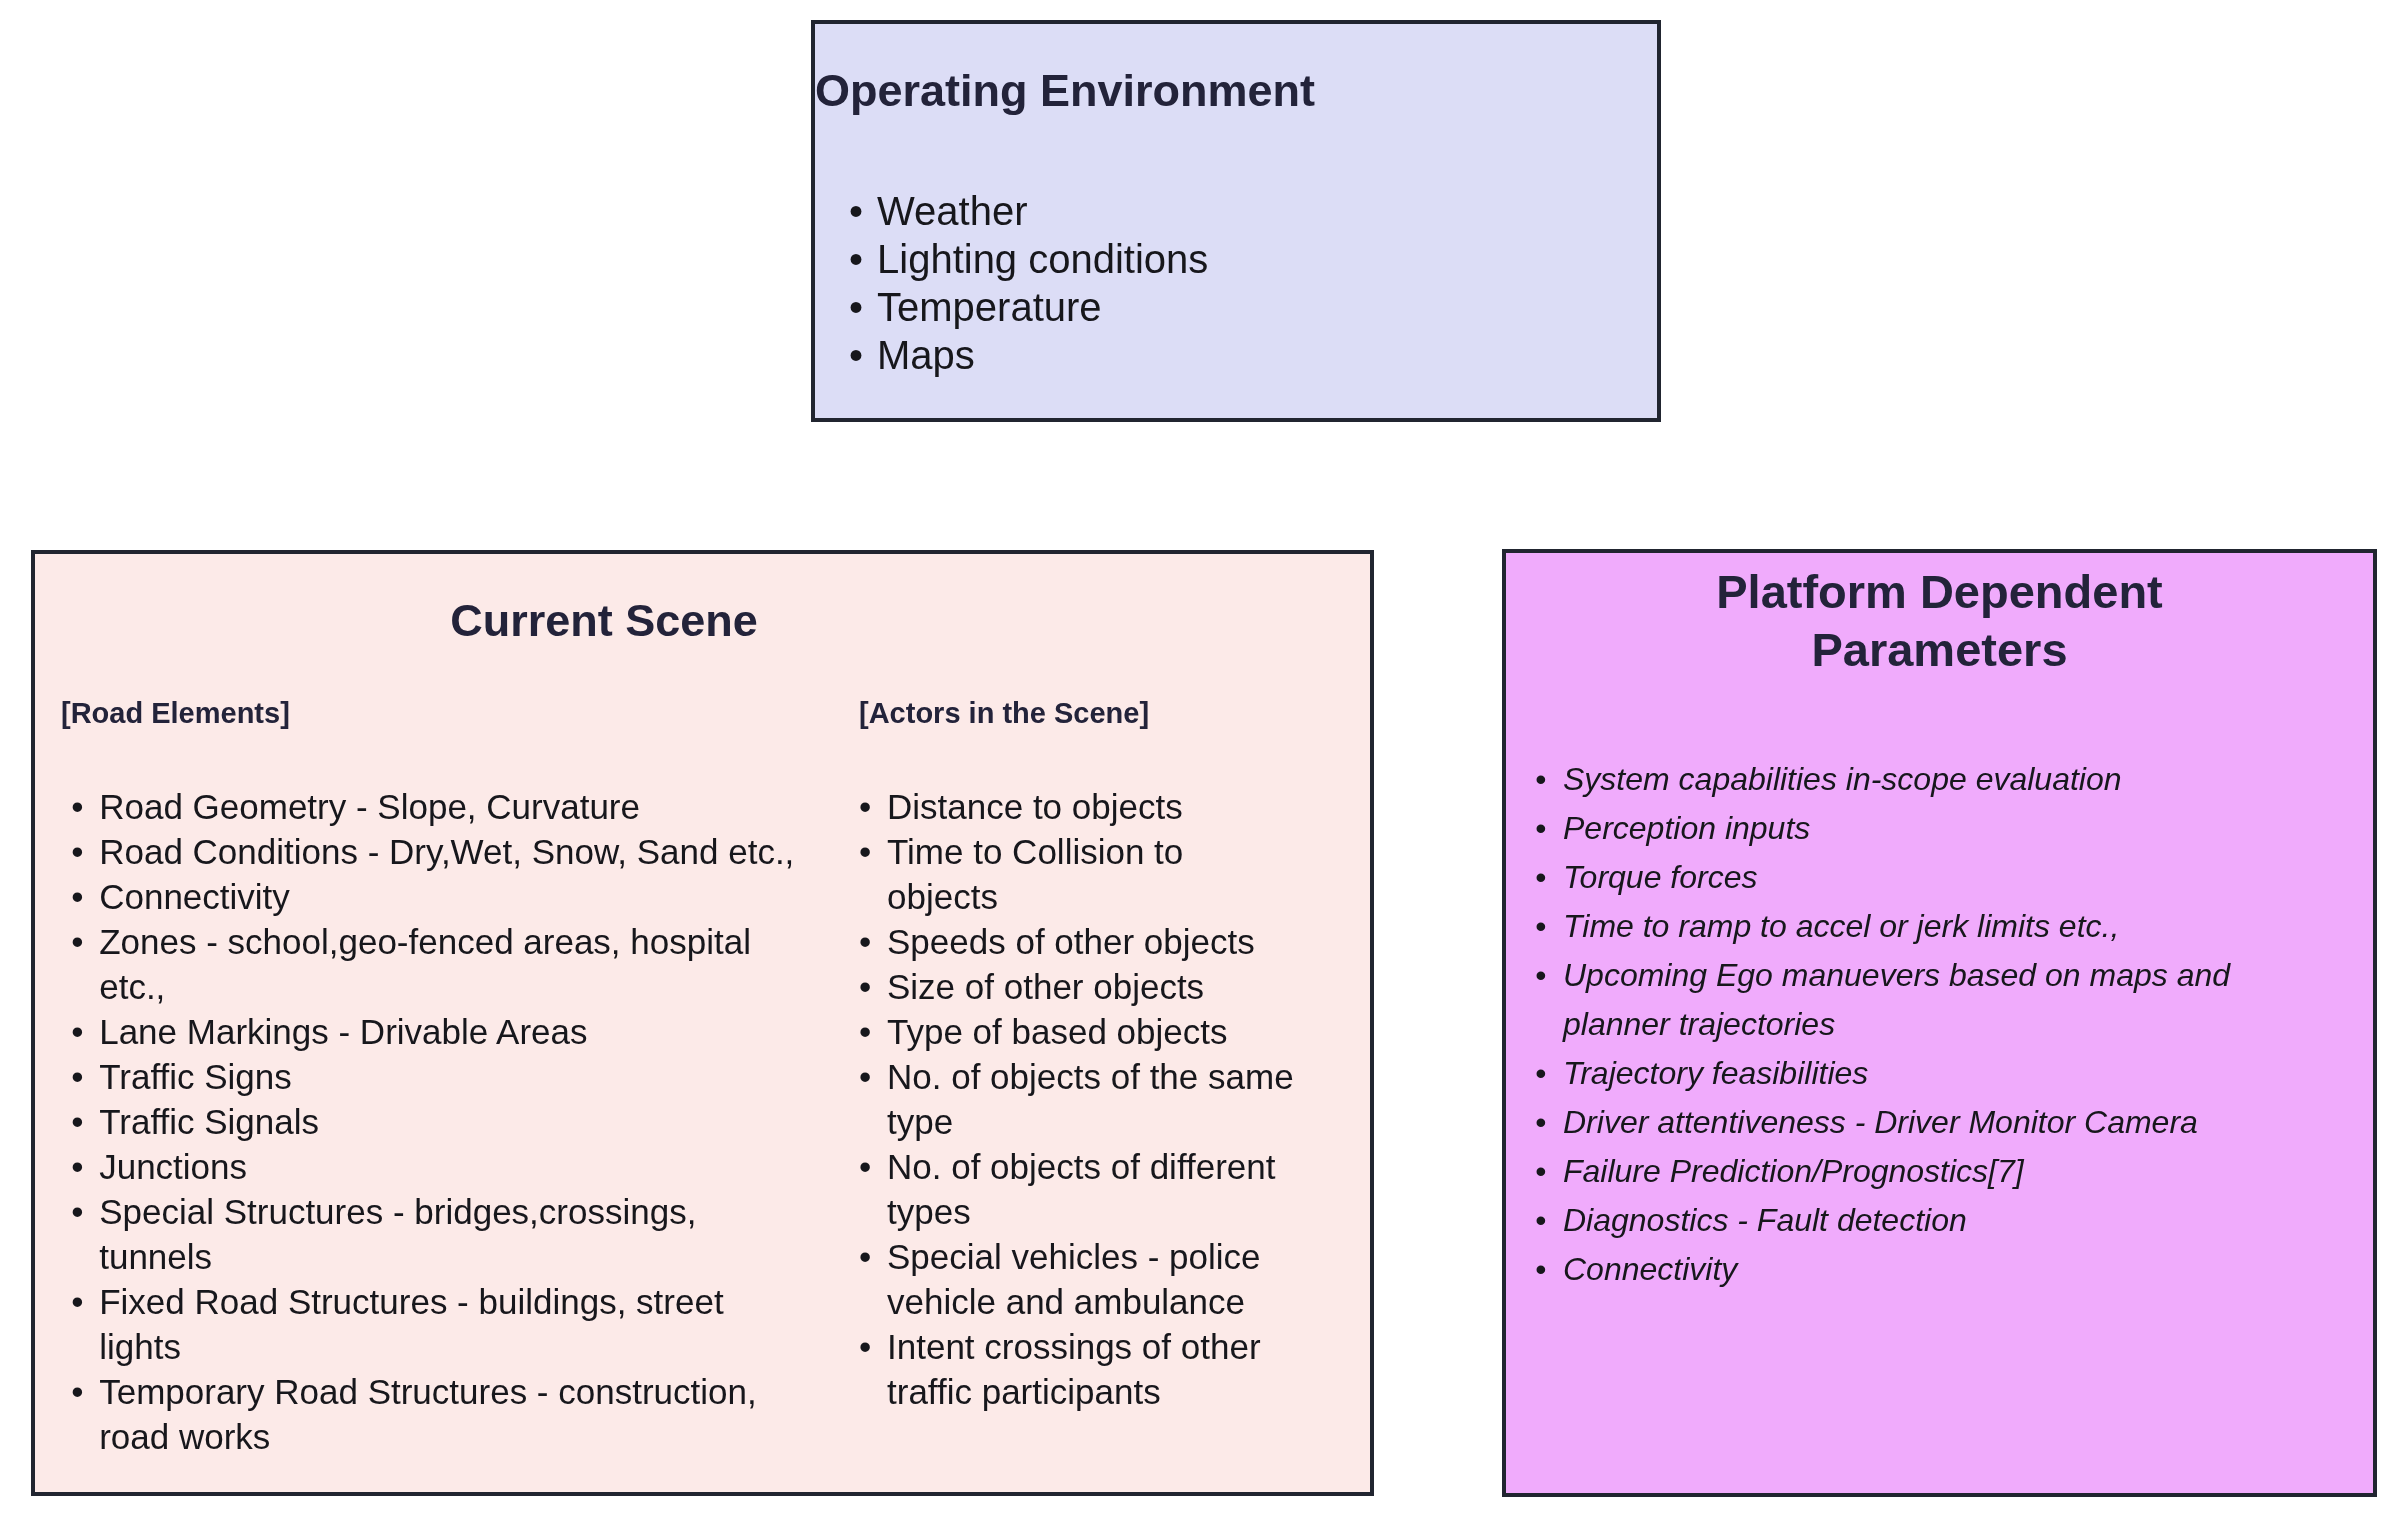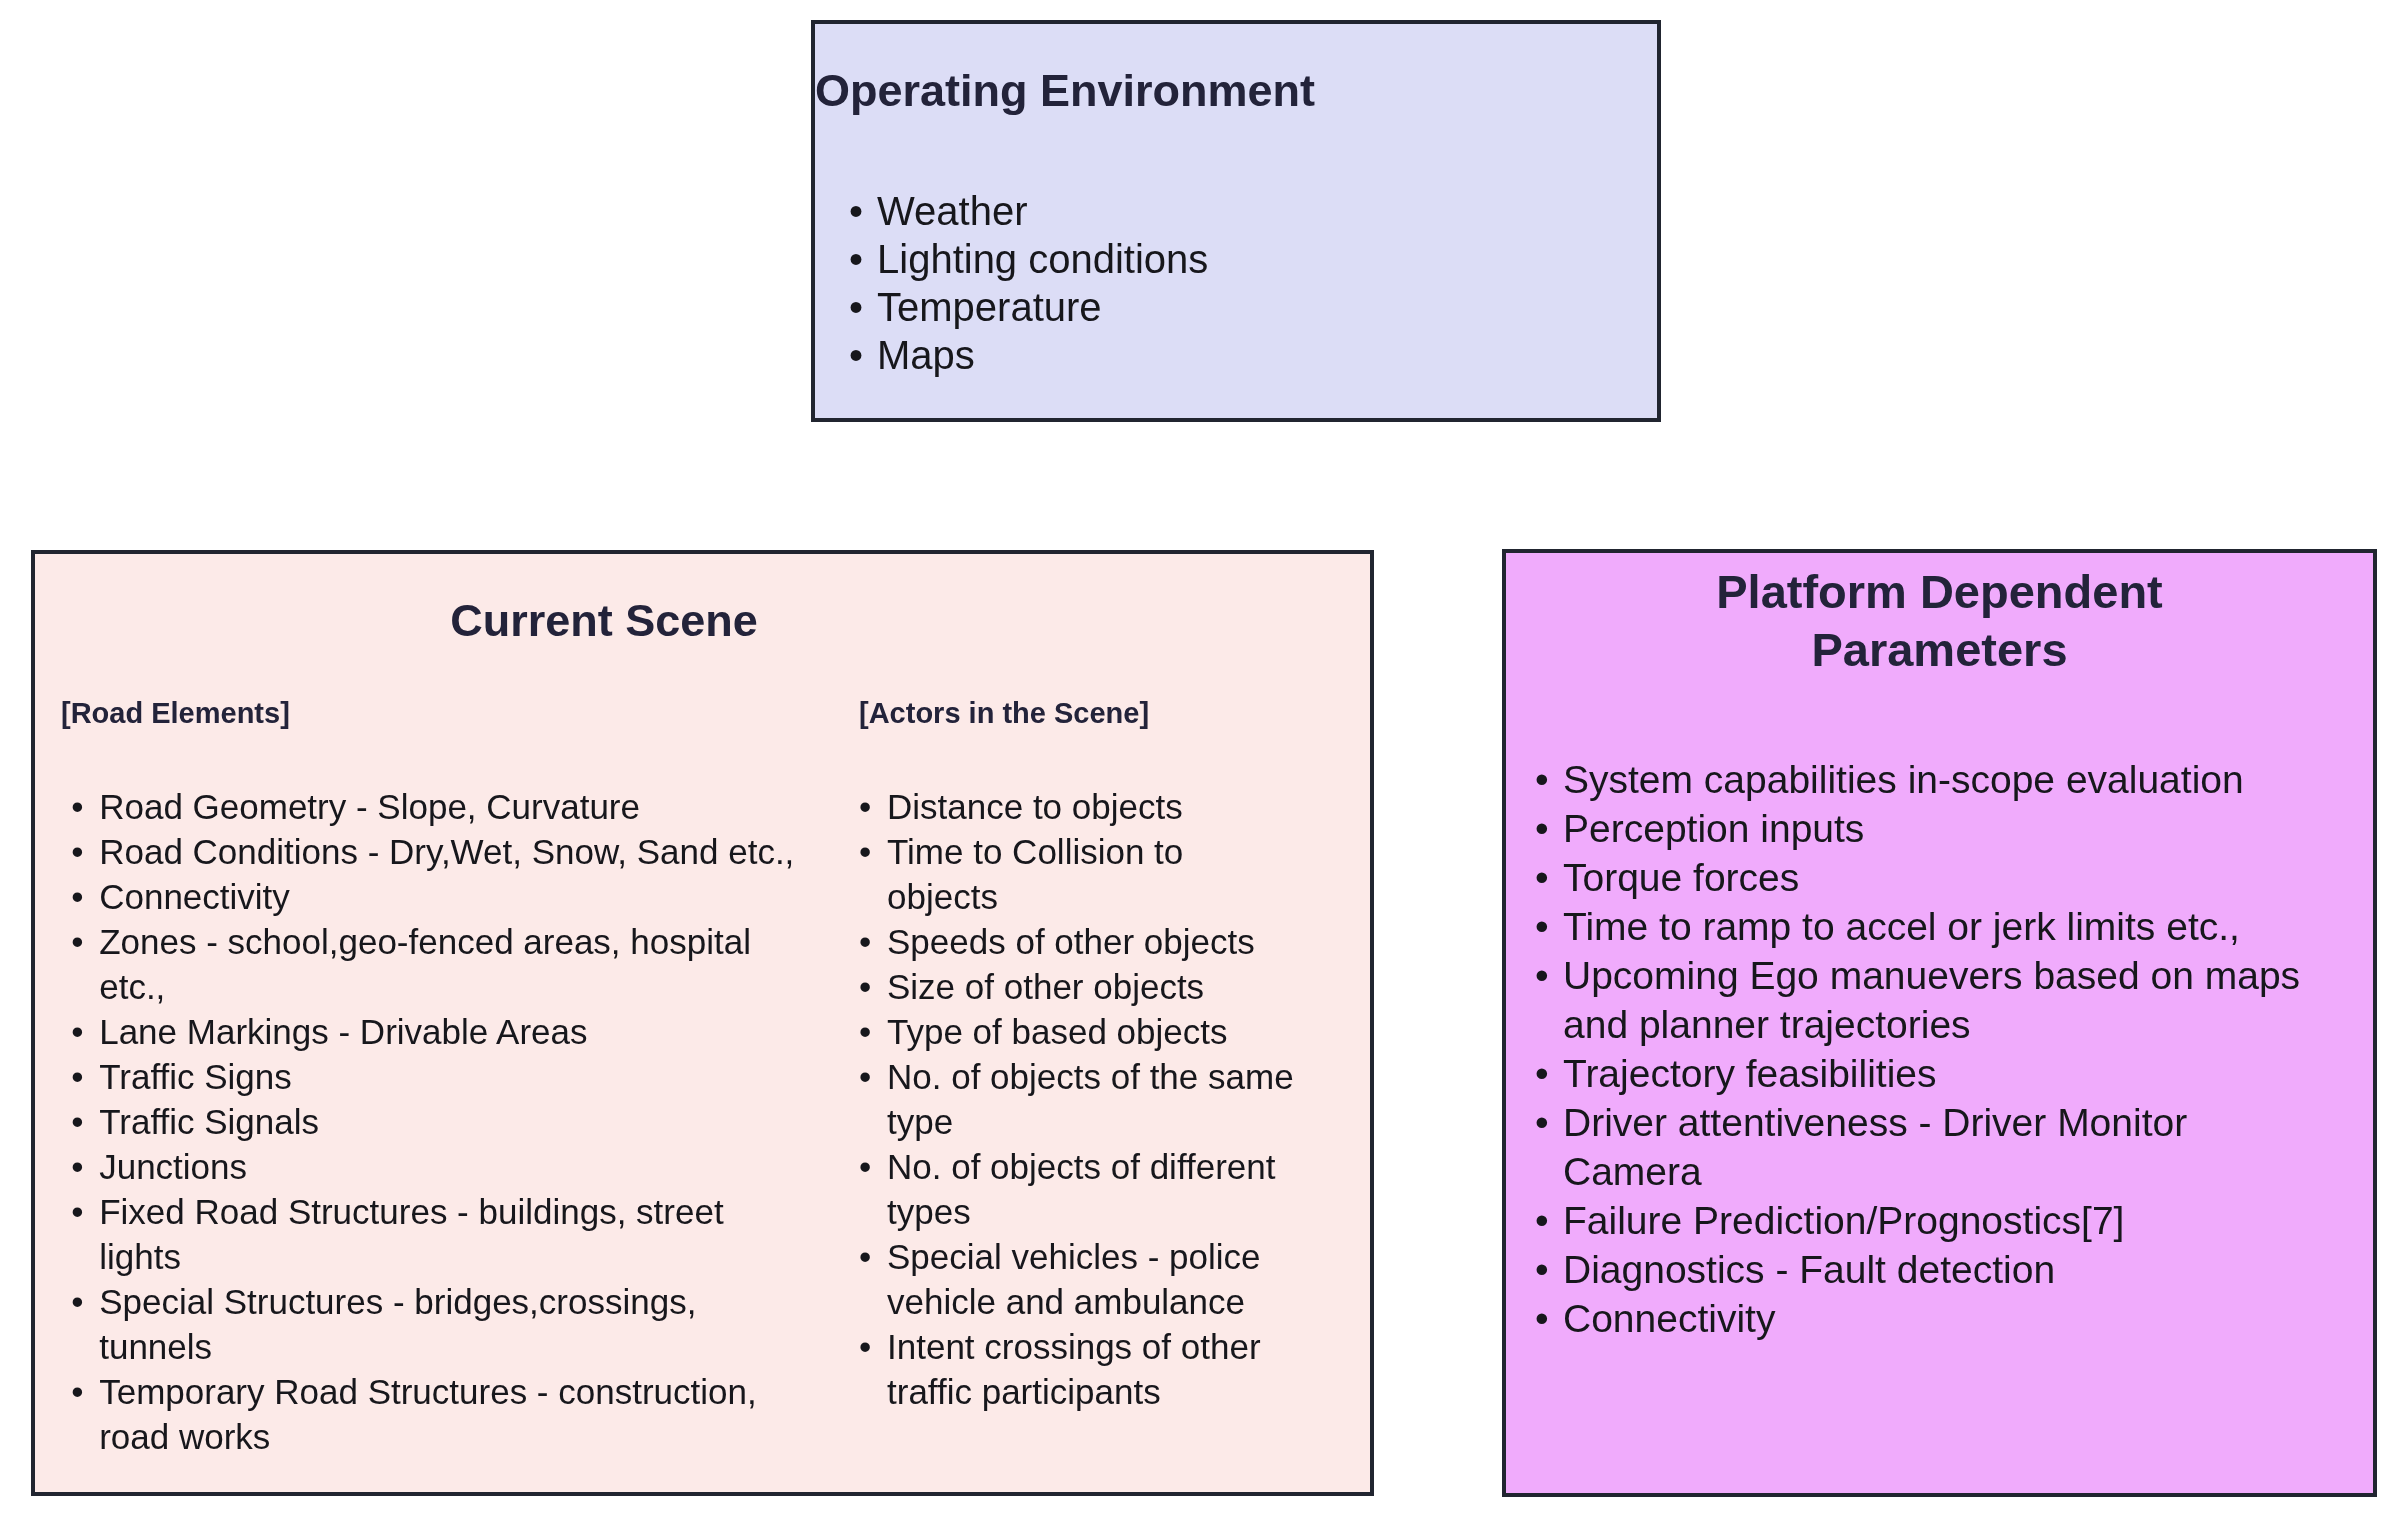--- a/index.html
+++ b/index.html
@@ -30,21 +30,21 @@
   .col h3 { font-size:29px; white-space:nowrap; }
   .col ul { font-size:35px; line-height:45px; margin-top:54px; }
   #col-road { left:26px; width:741px; }
   #col-road ul { margin-left:10.2px; }
   #col-actors { left:824px; width:440px; }
 
   
   #plat { left:1502px; top:549px; width:875px; height:948px; background:#f0abfc; }
   #plat h2 { margin-top:10.2px; font-size:47px; line-height:58px; text-align:center; }
   #plat h2 span { display:block; }
-  #plat ul { margin:76px 66px 0 29px; font-size:39px; line-height:49px; }
+  #plat ul { margin:76px 66px 0 29px; font-size:32px; line-height:49px;font-style:italic; }
 </style>
 </head>
 <body>
 
 <div>
 
   <section class="box" id="op-env">
     <h2>Operating Environment</h2>
     <ul>
         <li>Weather</li>
@@ -61,22 +61,22 @@
       <h3>[Road Elements]</h3>
       <ul>
           <li>Road Geometry - Slope, Curvature</li>
           <li>Road Conditions - Dry,Wet, Snow, Sand etc.,</li>
           <li>Connectivity</li>
           <li>Zones - school,geo-fenced areas, hospital etc.,</li>
           <li>Lane Markings - Drivable Areas</li>
           <li>Traffic Signs</li>
           <li>Traffic Signals</li>
           <li>Junctions</li>
+          <li>Special Structures - bridges,crossings, tunnels</li>
           <li>Fixed Road Structures - buildings, street lights</li>
-          <li>Special Structures - bridges,crossings, tunnels</li>
           <li>Temporary Road Structures - construction, road works</li>
         </ul>
     </div>
 
     <div class="col" id="col-actors">
       <h3>[Actors in the Scene]</h3>
       <ul>
           <li>Distance to objects</li>
           <li>Time to Collision to objects</li>
           <li>Speeds of other objects</li>

